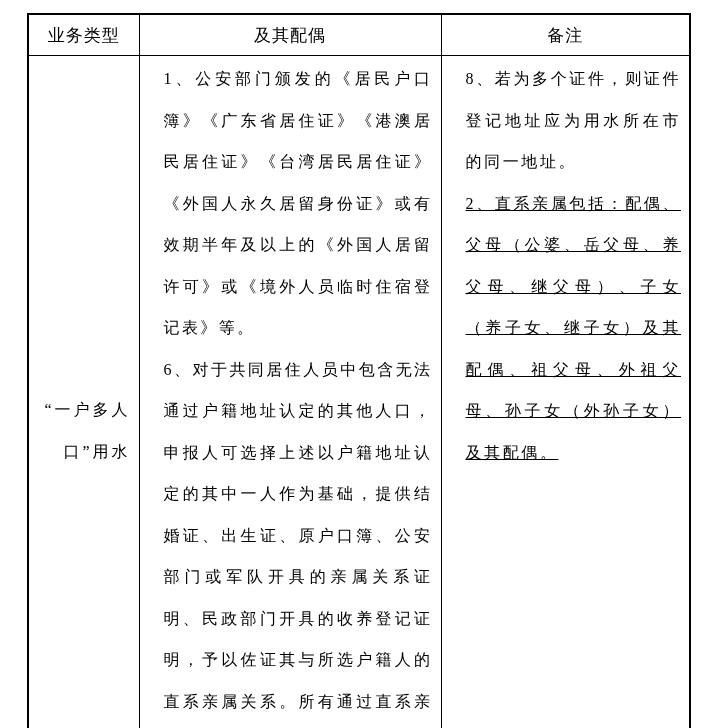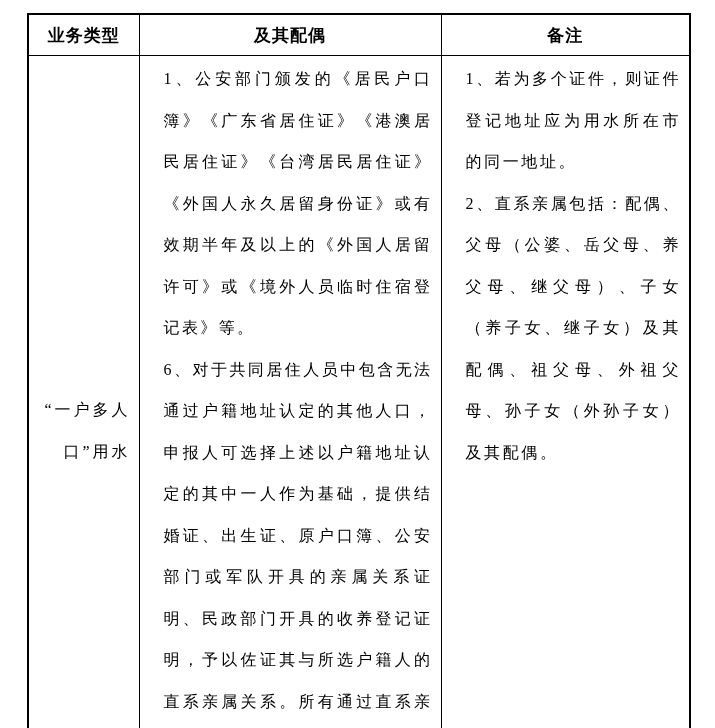--- a/index.html
+++ b/index.html
@@ -29,21 +29,21 @@
   }
   table.doc-table, table.doc-table th, table.doc-table td {
     border: 1px solid #000000;
   }
   table.doc-table {
     border: 2px solid #000000;
   }
   th.hdr {
     height: 40px;
     font-size: 17px;
-    font-weight: bold;
+    font-weight: normal;
     text-align: center;
     vertical-align: middle;
     letter-spacing: 1px;
     padding: 0;
   }
   td.cell {
     vertical-align: top;
     padding: 2px 8px 0 24px;
     font-size: 16px;
   }
@@ -69,20 +69,21 @@
     letter-spacing: 2.4px;
   }
   .para-remarks {
     letter-spacing: 2.6px;
   }
   .para + .para {
     margin-top: 0px;
   }
   .para-gap {
     margin-top: 4px;
+    text-decoration: underline;
   }
 </style>
 </head>
 <body>
 
 <div class="page">
   <table class="doc-table">
     <colgroup>
       <col style="width:111px">
       <col style="width:302px">
@@ -99,19 +100,19 @@
       <tr>
         <td class="cell cell-type">
           <div class="type-line">“一户多人</div>
           <div class="type-line">口”用水</div>
         </td>
         <td class="cell">
           <p class="para para-materials">1、公安部门颁发的《居民户口簿》《广东省居住证》《港澳居民居住证》《台湾居民居住证》《外国人永久居留身份证》或有效期半年及以上的《外国人居留许可》或《境外人员临时住宿登记表》等。</p>
           <p class="para para-materials">6、对于共同居住人员中包含无法通过户籍地址认定的其他人口，申报人可选择上述以户籍地址认定的其中一人作为基础，提供结婚证、出生证、原户口簿、公安部门或军队开具的亲属关系证明、民政部门开具的收养登记证明，予以佐证其与所选户籍人的直系亲属关系。所有通过直系亲属关系认定的人口均应是同一所选户籍人的直系亲属。</p>
         </td>
         <td class="cell">
-          <p class="para para-remarks">1、若为多个证件，则证件登记地址应为用水所在市的同一地址。</p>
+          <p class="para para-remarks">8、若为多个证件，则证件登记地址应为用水所在市的同一地址。</p>
           <p class="para para-remarks para-gap">2、直系亲属包括：配偶、父母（公婆、岳父母、养父母、继父母）、子女（养子女、继子女）及其配偶、祖父母、外祖父母、孙子女（外孙子女）及其配偶。</p>
         </td>
       </tr>
     </tbody>
   </table>
 </div>
 
 </body></html>

